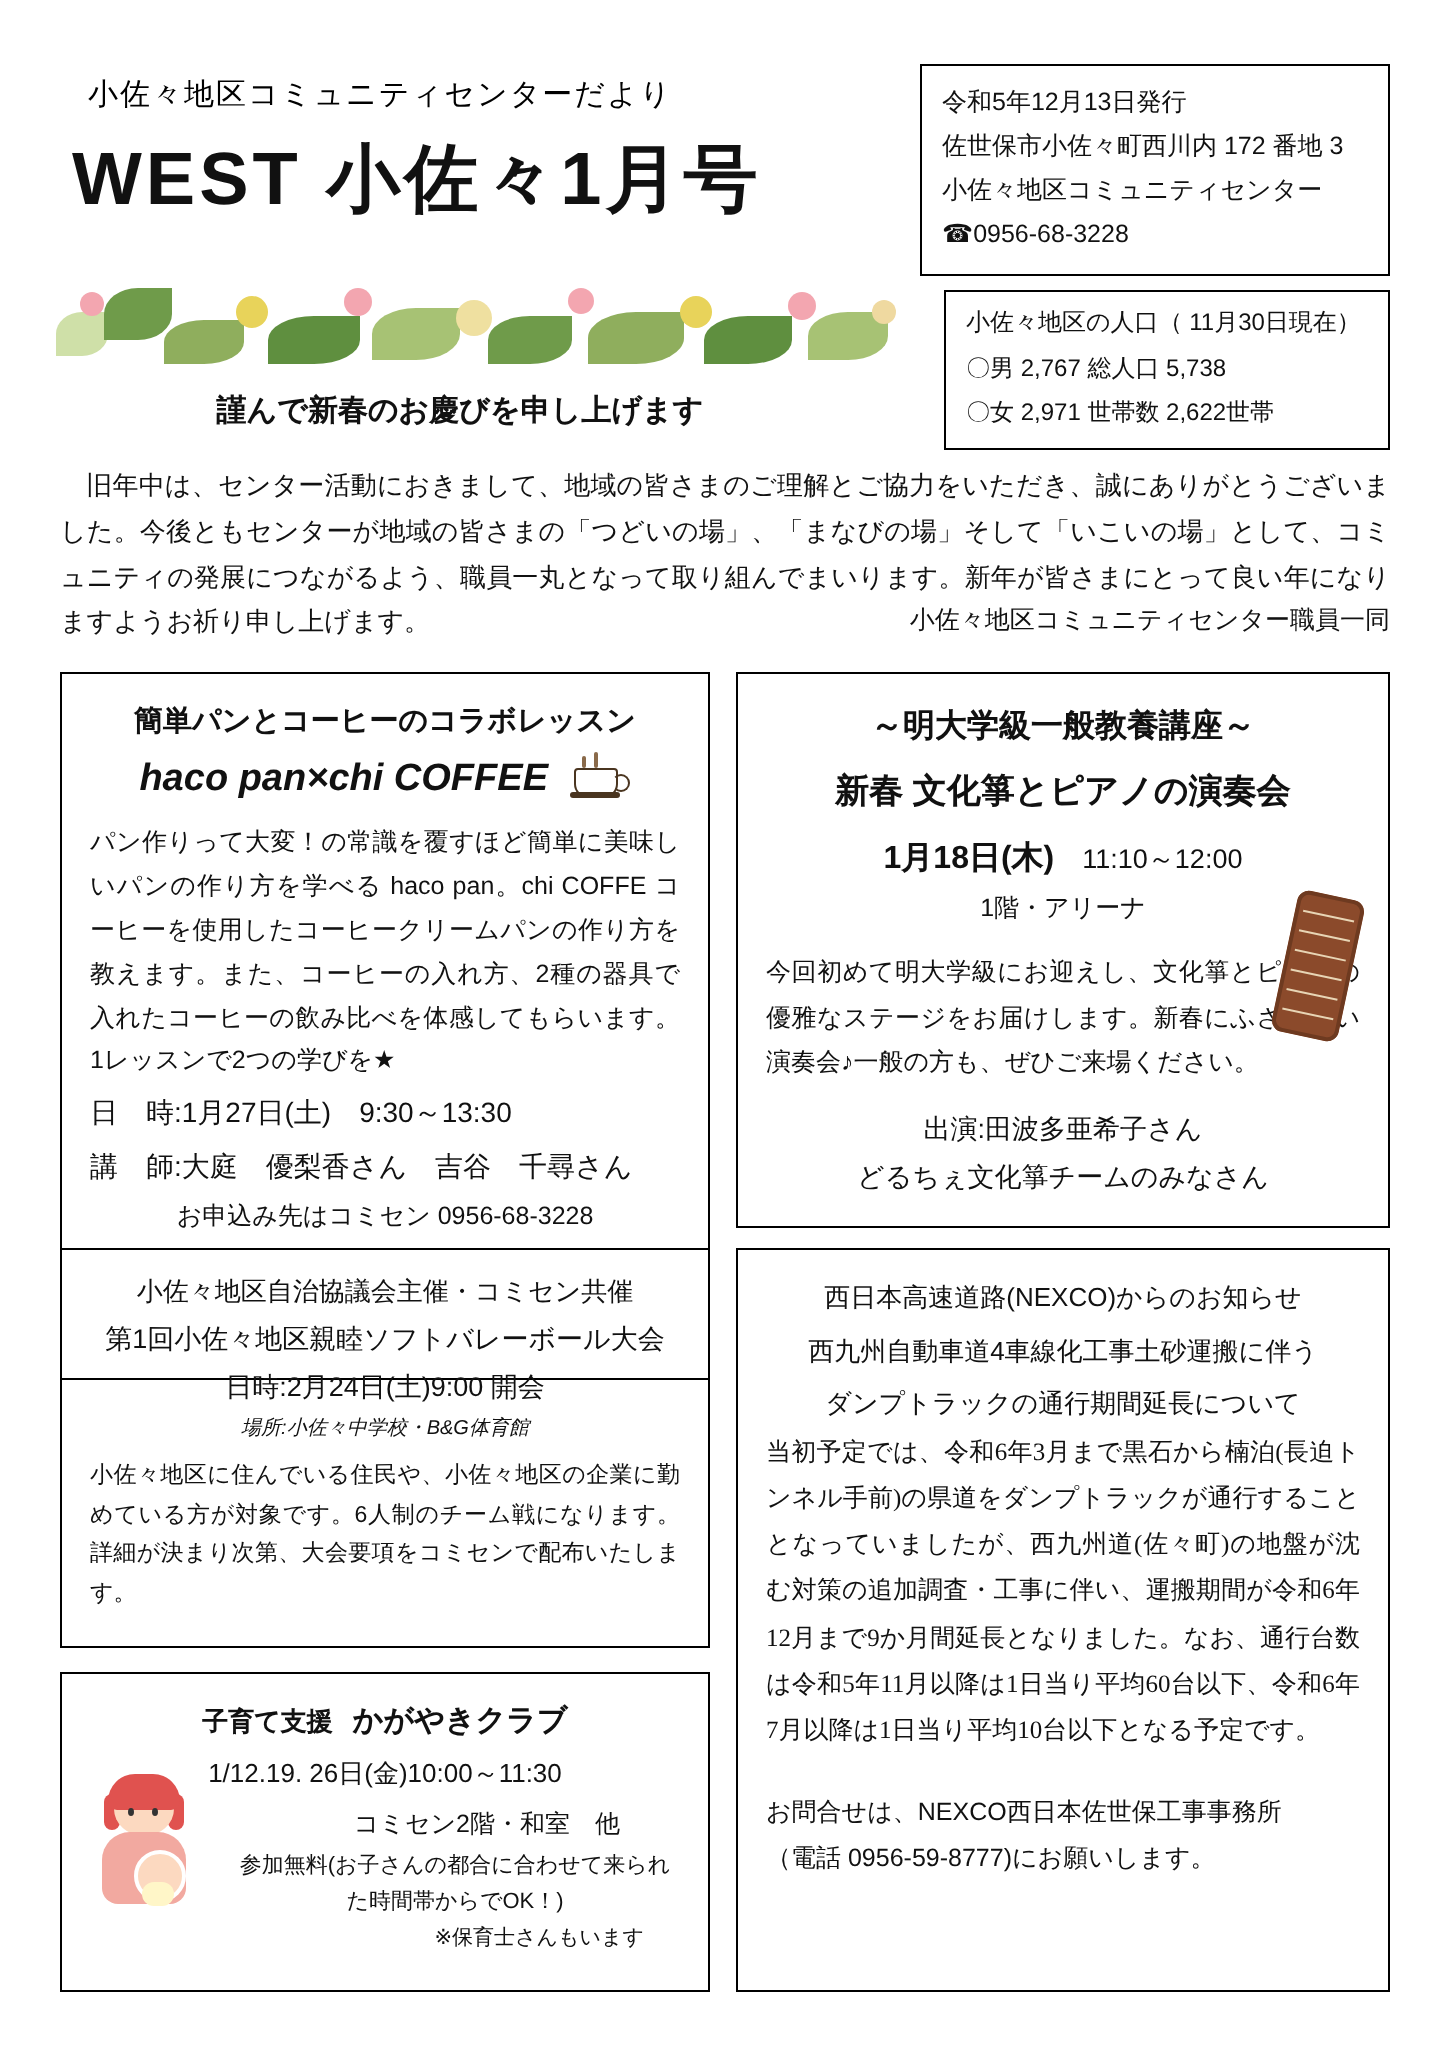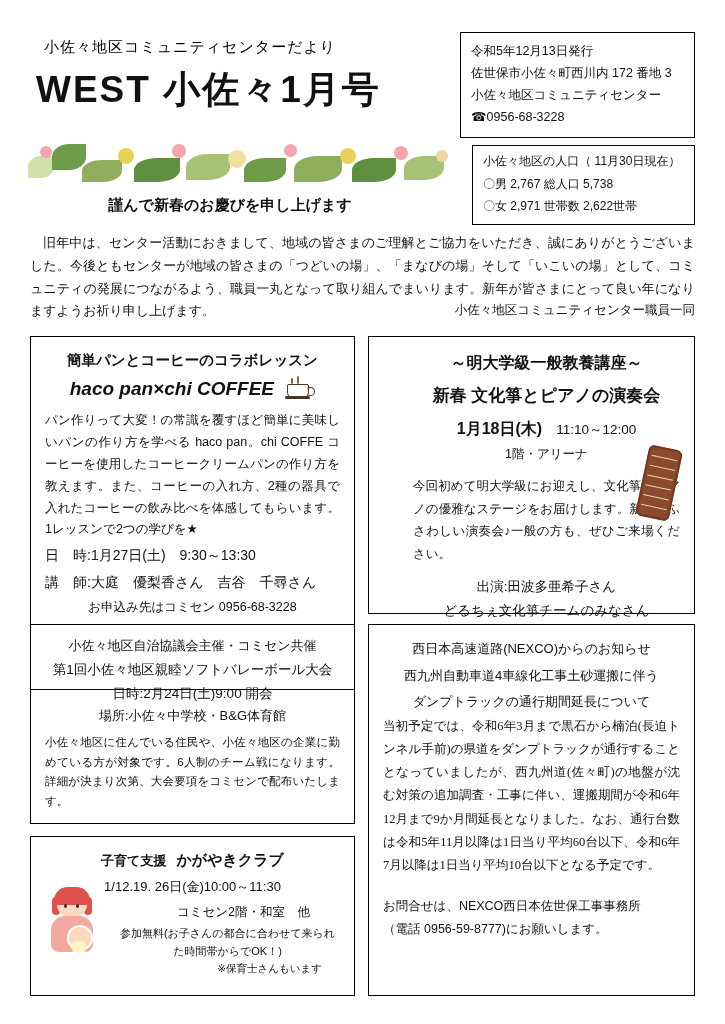--- a/index.html
+++ b/index.html
@@ -33,42 +33,42 @@
 
   .intro{position:absolute;left:30px;top:232px;width:665px;font-size:13px;line-height:1.75;text-align:justify;}
   .intro p{margin:0 0 6px 0;}
   .signature{position:absolute;left:30px;top:302px;width:665px;text-align:right;font-size:12.5px;}
 
   
   .box{position:absolute;border:1px solid #000;box-sizing:border-box;}
   .bx-left1{left:30px;top:336px;width:325px;height:354px;}
   .bx-left2{left:30px;top:624px;width:325px;height:200px;}
   .bx-left3{left:30px;top:836px;width:325px;height:160px;}
-  .bx-right1{left:368px;top:336px;width:327px;height:278px;padding-left:30px;}
+  .bx-right1{left:368px;top:336px;width:327px;height:278px;}
   .bx-right2{left:368px;top:624px;width:327px;height:372px;}
 
   .bx-inner{padding:10px 14px;box-sizing:border-box;}
   .ctr{text-align:center;}
   .b1-title{font-size:14.5px;font-weight:bold;text-align:center;margin-top:4px;}
   .b1-title2{font-size:19px;font-weight:bold;font-style:italic;text-align:center;margin-top:8px;}
   .body-txt{font-size:12.5px;line-height:1.75;margin-top:10px;text-align:justify;}
   .kv{font-size:14px;line-height:1.8;margin-top:2px;}
   .kv-small{font-size:12.5px;line-height:1.8;}
   .right-ttl{font-size:16px;font-weight:bold;text-align:center;margin-top:6px;}
   .right-ttl2{font-size:17px;font-weight:bold;text-align:center;margin-top:10px;}
   .right-date{font-size:16px;font-weight:bold;text-align:center;margin-top:12px;}
   .right-date span.time{font-size:13.5px;font-weight:normal;margin-left:14px;}
   .right-place{font-size:12.5px;text-align:center;margin-top:6px;}
   .right-body{font-size:12.5px;line-height:1.8;margin-top:12px;text-align:justify;}
   .right-cast{font-size:13.5px;line-height:1.8;margin-top:10px;text-align:center;}
 
   .b2-l1{font-size:13px;text-align:center;margin-top:2px;}
   .b2-l2{font-size:13.5px;text-align:center;margin-top:6px;}
   .b2-l3{font-size:13.5px;text-align:center;margin-top:6px;}
-  .b2-l4{font-size:13px;text-align:center;margin-top:4px;}
+  .b2-l4{font-size:10px;text-align:center;margin-top:4px;font-style:italic;}
   .b2-body{font-size:11.5px;line-height:1.7;margin-top:8px;text-align:justify;}
   .b2-foot{font-size:12px;text-align:center;margin-top:4px;}
 
   .b3-title{font-size:15px;font-weight:bold;text-align:center;margin-top:4px;}
   .b3-title .tag{font-size:13px;font-weight:bold;margin-right:10px;}
   .b3-date{font-size:13px;text-align:center;margin-top:8px;}
   .b3-room{font-size:12.5px;text-align:right;margin-top:8px;padding-right:30px;}
   .b3-note{font-size:11px;line-height:1.6;text-align:center;margin-top:4px;padding-left:70px;}
   .b3-note2{font-size:10.5px;text-align:right;margin-top:2px;padding-right:18px;}
 

